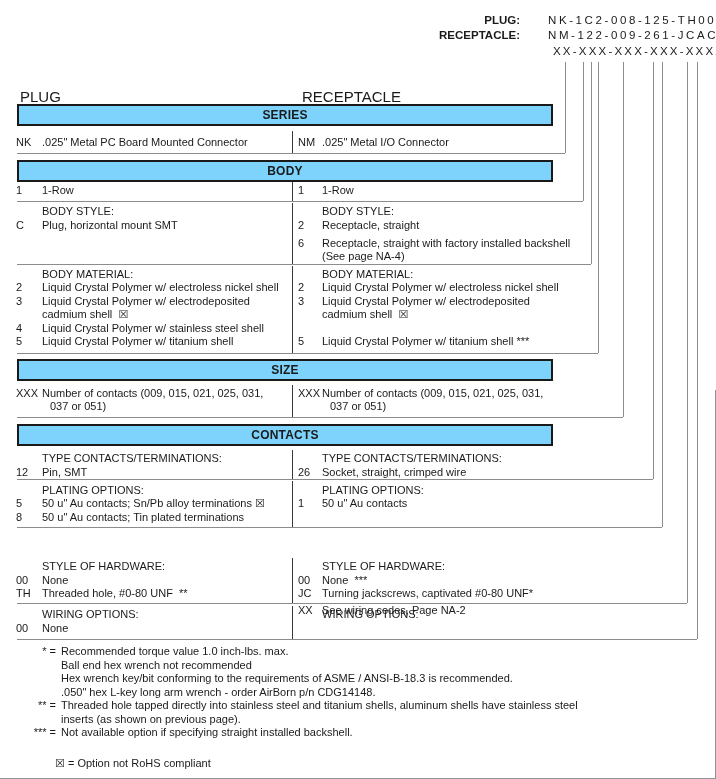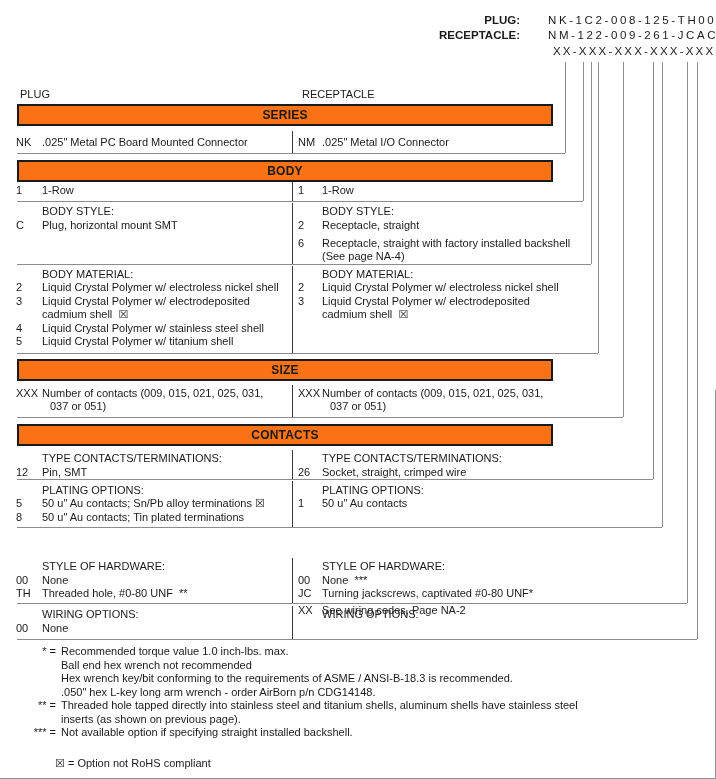--- a/index.html
+++ b/index.html
@@ -6,23 +6,23 @@
   .page{position:relative;width:716px;height:779px;background:#ffffff;
         font-family:"Liberation Sans","DejaVu Sans",sans-serif;color:#1a1a1a;overflow:hidden;
         border-bottom:1px solid #8b9299;box-sizing:border-box}
   .rightedge{position:absolute;right:0;top:390px;width:1px;height:389px;background:#8b9299}
   .pn-label{position:absolute;right:196px;font-weight:bold;font-size:11.5px;white-space:pre}
   .pn-value{position:absolute;left:548px;font-size:11.5px;letter-spacing:2.6px;white-space:pre}
   .pn-mask{position:absolute;left:553px;font-size:11.5px;letter-spacing:2.2px;white-space:pre}
   .vline{position:absolute;width:1px;background:#8c8c8c}
   .hline{position:absolute;height:1px;left:17px;background:#8c8c8c}
   .colsep{position:absolute;left:292px;width:1px;background:#3a3a3a}
-  .secbox{position:absolute;left:17px;width:532px;height:18px;border:2px solid #1a1a1a;background:#f97316;
+  .secbox{position:absolute;left:17px;width:532px;height:18px;border:2px solid #1a1a1a;background:#7dd3fc;
           display:flex;align-items:center;justify-content:center;font-weight:bold;font-size:12px;letter-spacing:.2px}
-  .colhdr{position:absolute;font-size:11px}
+  .colhdr{position:absolute;font-size:15px}
   .lrow,.rrow,.lhead,.rhead,.lcont,.rcont{position:absolute;font-size:11px;white-space:pre}
   .lrow{left:16px}.rrow{left:298px}
   .lhead{left:42px}.rhead{left:322px}
   .lcont{left:42px}.rcont{left:322px}
   .code{display:inline-block;width:26px}
   .rcode{display:inline-block;width:24px}
   .footnotes{position:absolute;left:22px;top:645px}
   .fnrow{display:flex;font-size:11px;line-height:13.5px;white-space:pre}
   .fnmark{width:34px;text-align:right;margin-right:5px;flex:none}
   .rohsnote{position:absolute;left:55px;top:757px;font-size:11px;white-space:pre}
@@ -90,20 +90,21 @@
   <div class="lhead" style="top:268px">BODY MATERIAL:</div>
   <div class="rhead" style="top:268px">BODY MATERIAL:</div>
   <div class="lrow" style="top:281px"><span class="code">2</span><span>Liquid Crystal Polymer w/ electroless nickel shell</span></div>
   <div class="lrow" style="top:295px"><span class="code">3</span><span>Liquid Crystal Polymer w/ electrodeposited</span></div>
   <div class="lcont" style="top:308px"><span>cadmium shell</span>  <span class="rohsbox">☒</span></div>
   <div class="lrow" style="top:322px"><span class="code">4</span><span>Liquid Crystal Polymer w/ stainless steel shell</span></div>
   <div class="lrow" style="top:335px"><span class="code">5</span><span>Liquid Crystal Polymer w/ titanium shell</span></div>
   <div class="rrow" style="top:281px"><span class="rcode">2</span><span>Liquid Crystal Polymer w/ electroless nickel shell</span></div>
   <div class="rrow" style="top:295px"><span class="rcode">3</span><span>Liquid Crystal Polymer w/ electrodeposited</span></div>
   <div class="rcont" style="top:308px"><span>cadmium shell</span>  <span class="rohsbox">☒</span></div>
+  <div class="rrow" style="top:335px"><span class="rcode">5</span><span>Liquid Crystal Polymer w/ titanium shell ***</span></div>
 
   <div class="secbox" style="top:359px">SIZE</div>
   <div class="lrow" style="top:387px"><span class="code">XXX</span><span>Number of contacts (009, 015, 021, 025, 031,</span></div>
   <div class="lcont" style="top:400px;left:50px">037 or 051)</div>
   <div class="rrow" style="top:387px"><span class="rcode">XXX</span><span>Number of contacts (009, 015, 021, 025, 031,</span></div>
   <div class="rcont" style="top:400px;left:330px">037 or 051)</div>
 
   <div class="secbox" style="top:424px">CONTACTS</div>
   <div class="lhead" style="top:452px">TYPE CONTACTS/TERMINATIONS:</div>
   <div class="rhead" style="top:452px">TYPE CONTACTS/TERMINATIONS:</div>

